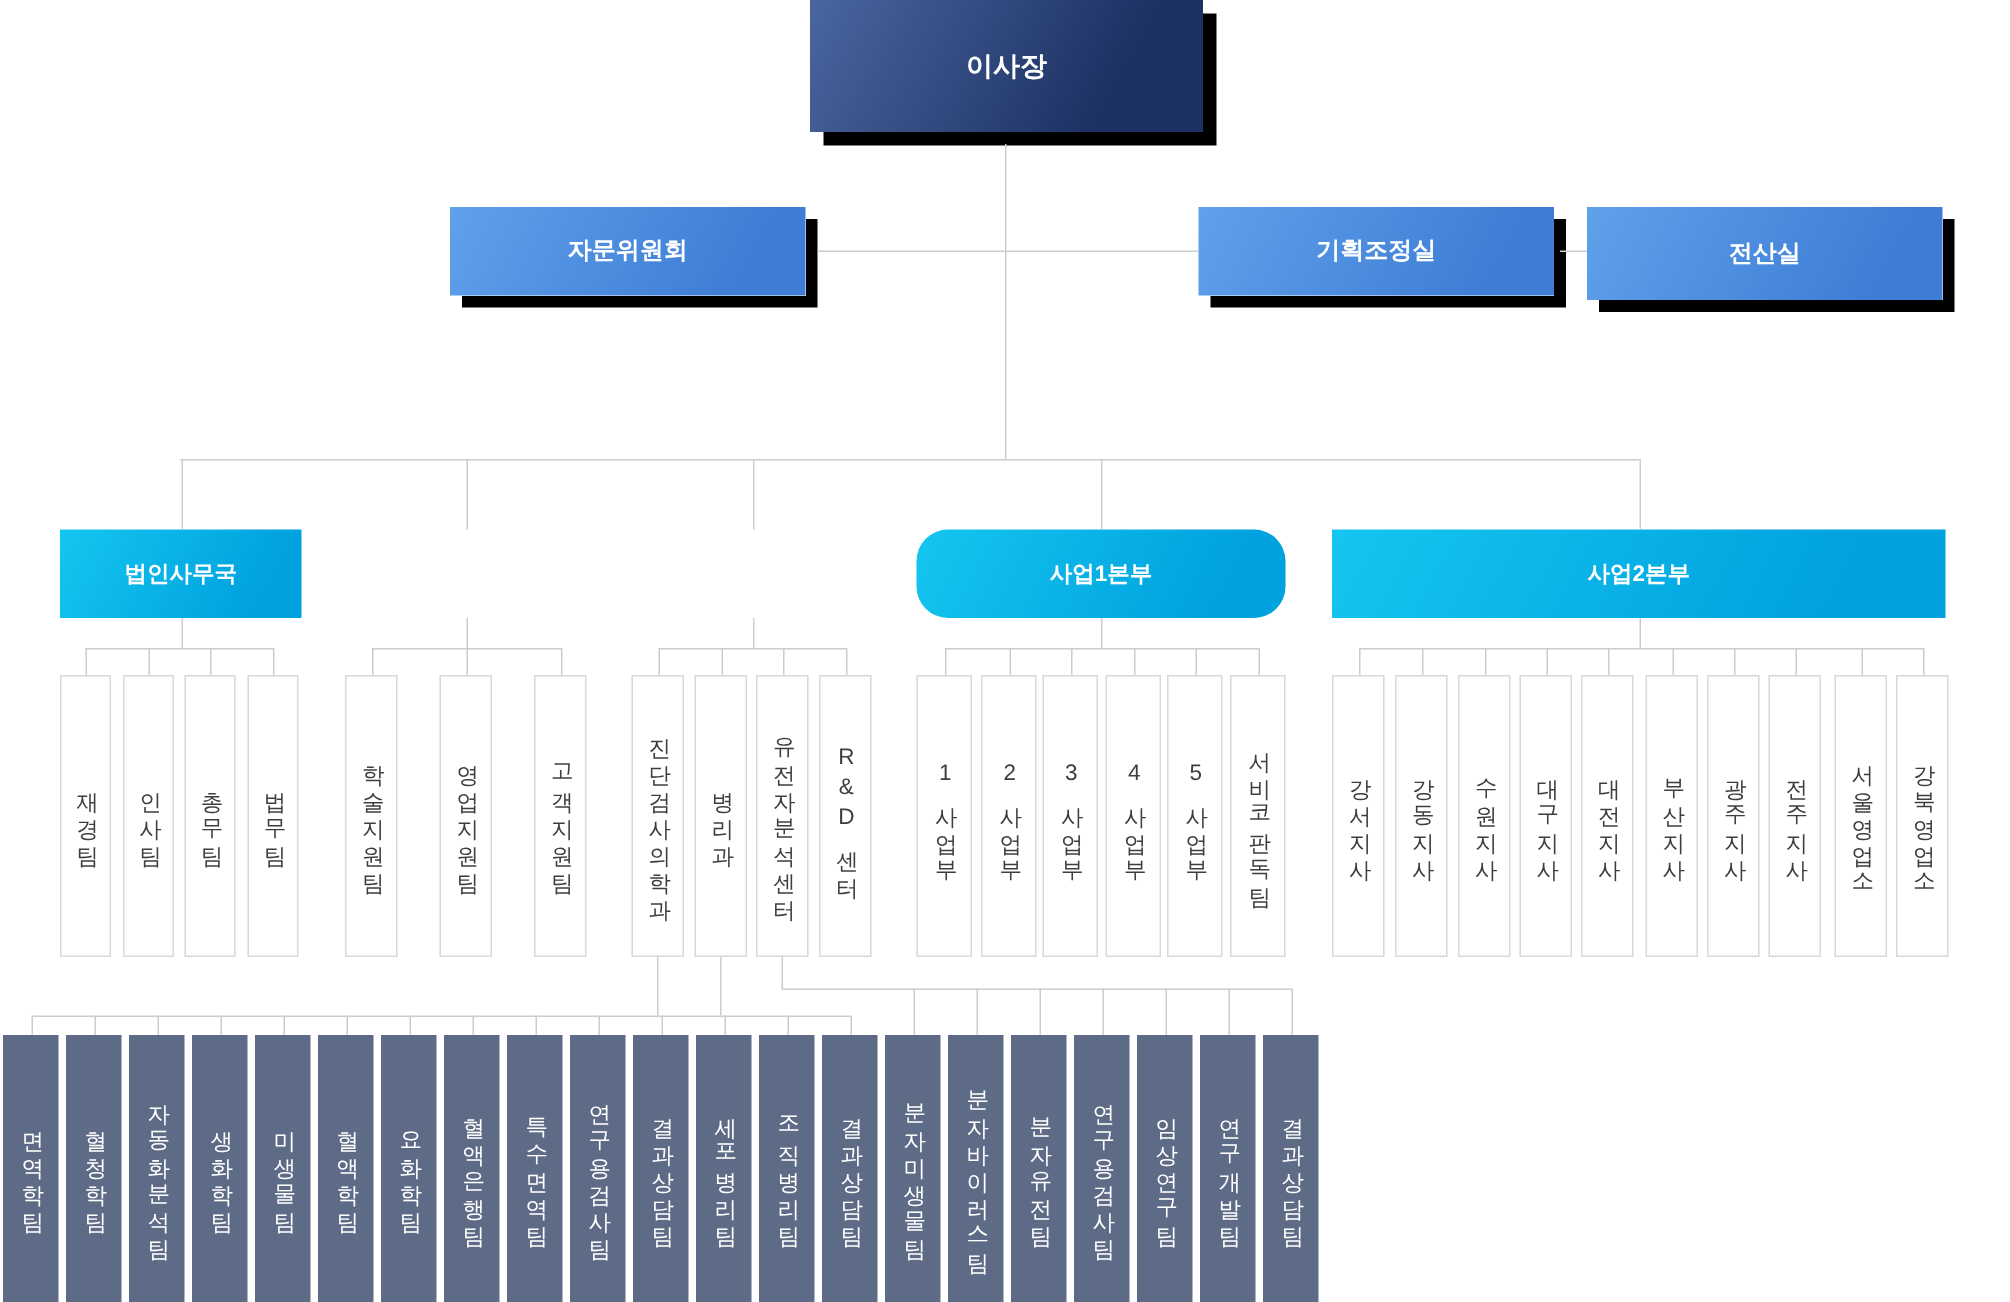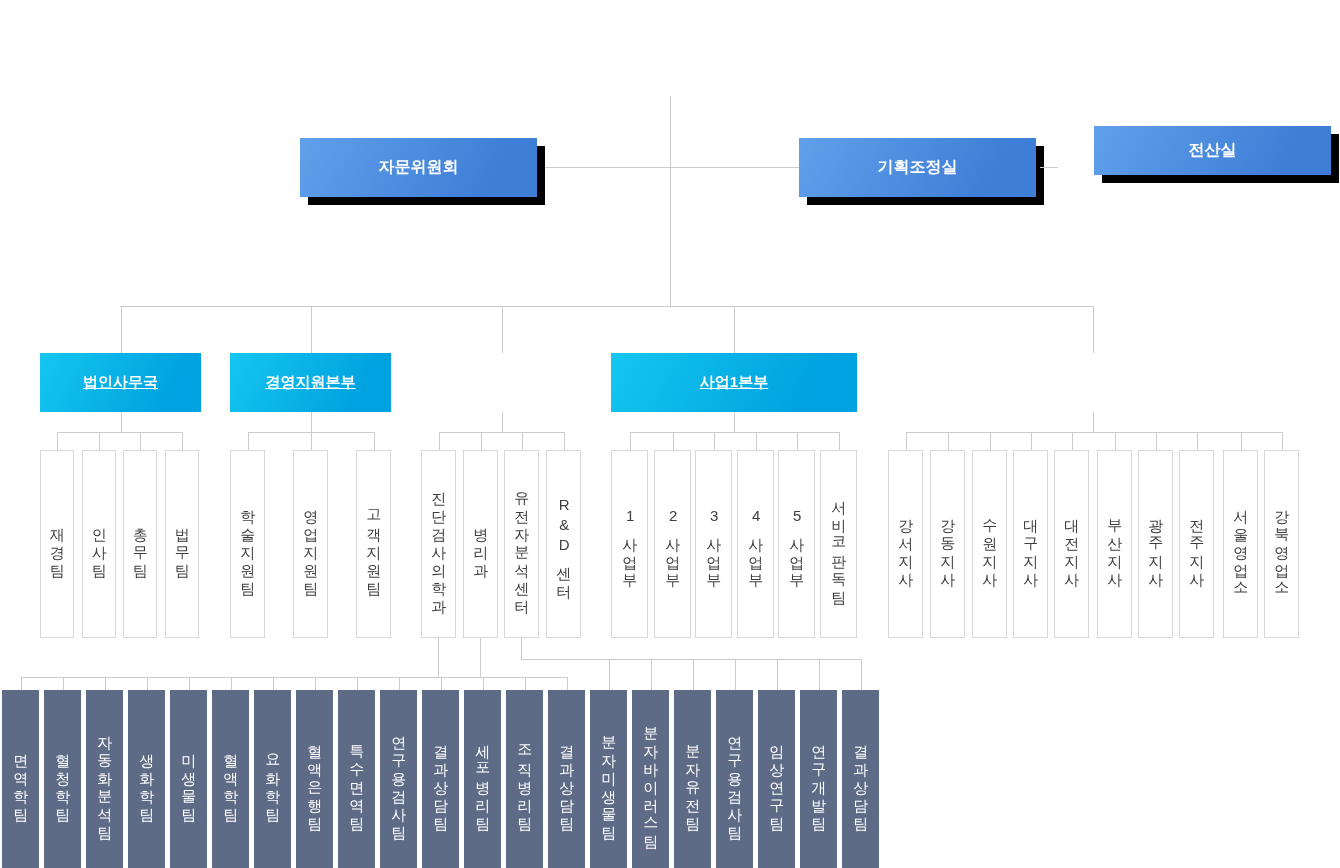--- a/index.html
+++ b/index.html
@@ -16,49 +16,50 @@
     color:#fff;font-size:18px;font-weight:bold;
     box-shadow:9px 9px 0 var(--shadow);
   }
   .lv2{
     background:linear-gradient(118deg,var(--branch-g1) 0%,var(--branch-g2) 80%);
     color:#fff;font-size:16px;font-weight:bold;
     box-shadow:8px 8px 0 var(--shadow);
   }
   .lv3{
     background:linear-gradient(118deg,var(--div-g1) 0%,var(--div-g2) 80%);
-    color:#fff;font-size:15px;font-weight:bold;text-decoration:underline;
+    color:#fff;font-size:15px;font-weight:bold;
   }
   .team{
     background:#fff;border:1px solid var(--team-border);
     color:#3e3e3e;font-size:15px;font-weight:normal;
   }
   .subteam{
     background:var(--subteam-bg);
     color:#fff;font-size:15px;font-weight:normal;
   }
   .vtext{
     writing-mode:vertical-rl;text-orientation:upright;
     letter-spacing:3px;line-height:1.1;
   }
   .line{position:absolute;background:var(--connector);}
 </style>
 </head>
 <body>
 
 <div id="stage">
 
+  <div class="node root" style="left:540px;top:0;width:262px;height:88px;">이사장</div>
 
   <div class="node lv2" style="left:300px;top:138px;width:237px;height:59px;font-family:Liberation Serif, serif;">자문위원회</div>
   <div class="node lv2" style="left:799px;top:138px;width:237px;height:59px;">기획조정실</div>
-  <div class="node lv2" style="left:1058px;top:126px;width:237px;height:49px;margin-left:36px;">전산실</div>
+  <div class="node lv2" style="left:1058px;top:138px;width:237px;height:62px;">전산실</div>
 
   <div class="node lv3" style="left:40px;top:353px;width:161px;height:59px;">법인사무국</div>
-  <div class="node lv3" style="left:230px;top:353px;width:161px;height:59px;">경영지원본부</div>
-  <div class="node lv3" style="left:611px;top:353px;width:246px;height:59px;">사업1본부</div>
+  <div class="node lv3" style="left:611px;top:353px;width:246px;height:59px;border-radius:21px;">사업1본부</div>
+  <div class="node lv3" style="left:888px;top:353px;width:409px;height:59px;">사업2본부</div>
 <div class="line" style="left: 670px; top: 96px; width: 1px; height: 210px;"></div>
     <div class="line" style="left: 545px; top: 167px; width: 254px; height: 1px;"></div>
     <div class="line" style="left: 1040px; top: 167px; width: 18px; height: 1px;"></div>
     <div class="line" style="left: 120px; top: 306px; width: 973px; height: 1px;"></div>
     <div class="line" style="left: 120.5px; top: 306px; width: 1px; height: 47px;"></div>
     <div class="line" style="left: 310.5px; top: 306px; width: 1px; height: 47px;"></div>
     <div class="line" style="left: 501.5px; top: 306px; width: 1px; height: 47px;"></div>
     <div class="line" style="left: 734px; top: 306px; width: 1px; height: 47px;"></div>
     <div class="line" style="left: 1092.5px; top: 306px; width: 1px; height: 47px;"></div>
     <div class="line" style="left: 120.5px; top: 412px; width: 1px; height: 20px;"></div>

